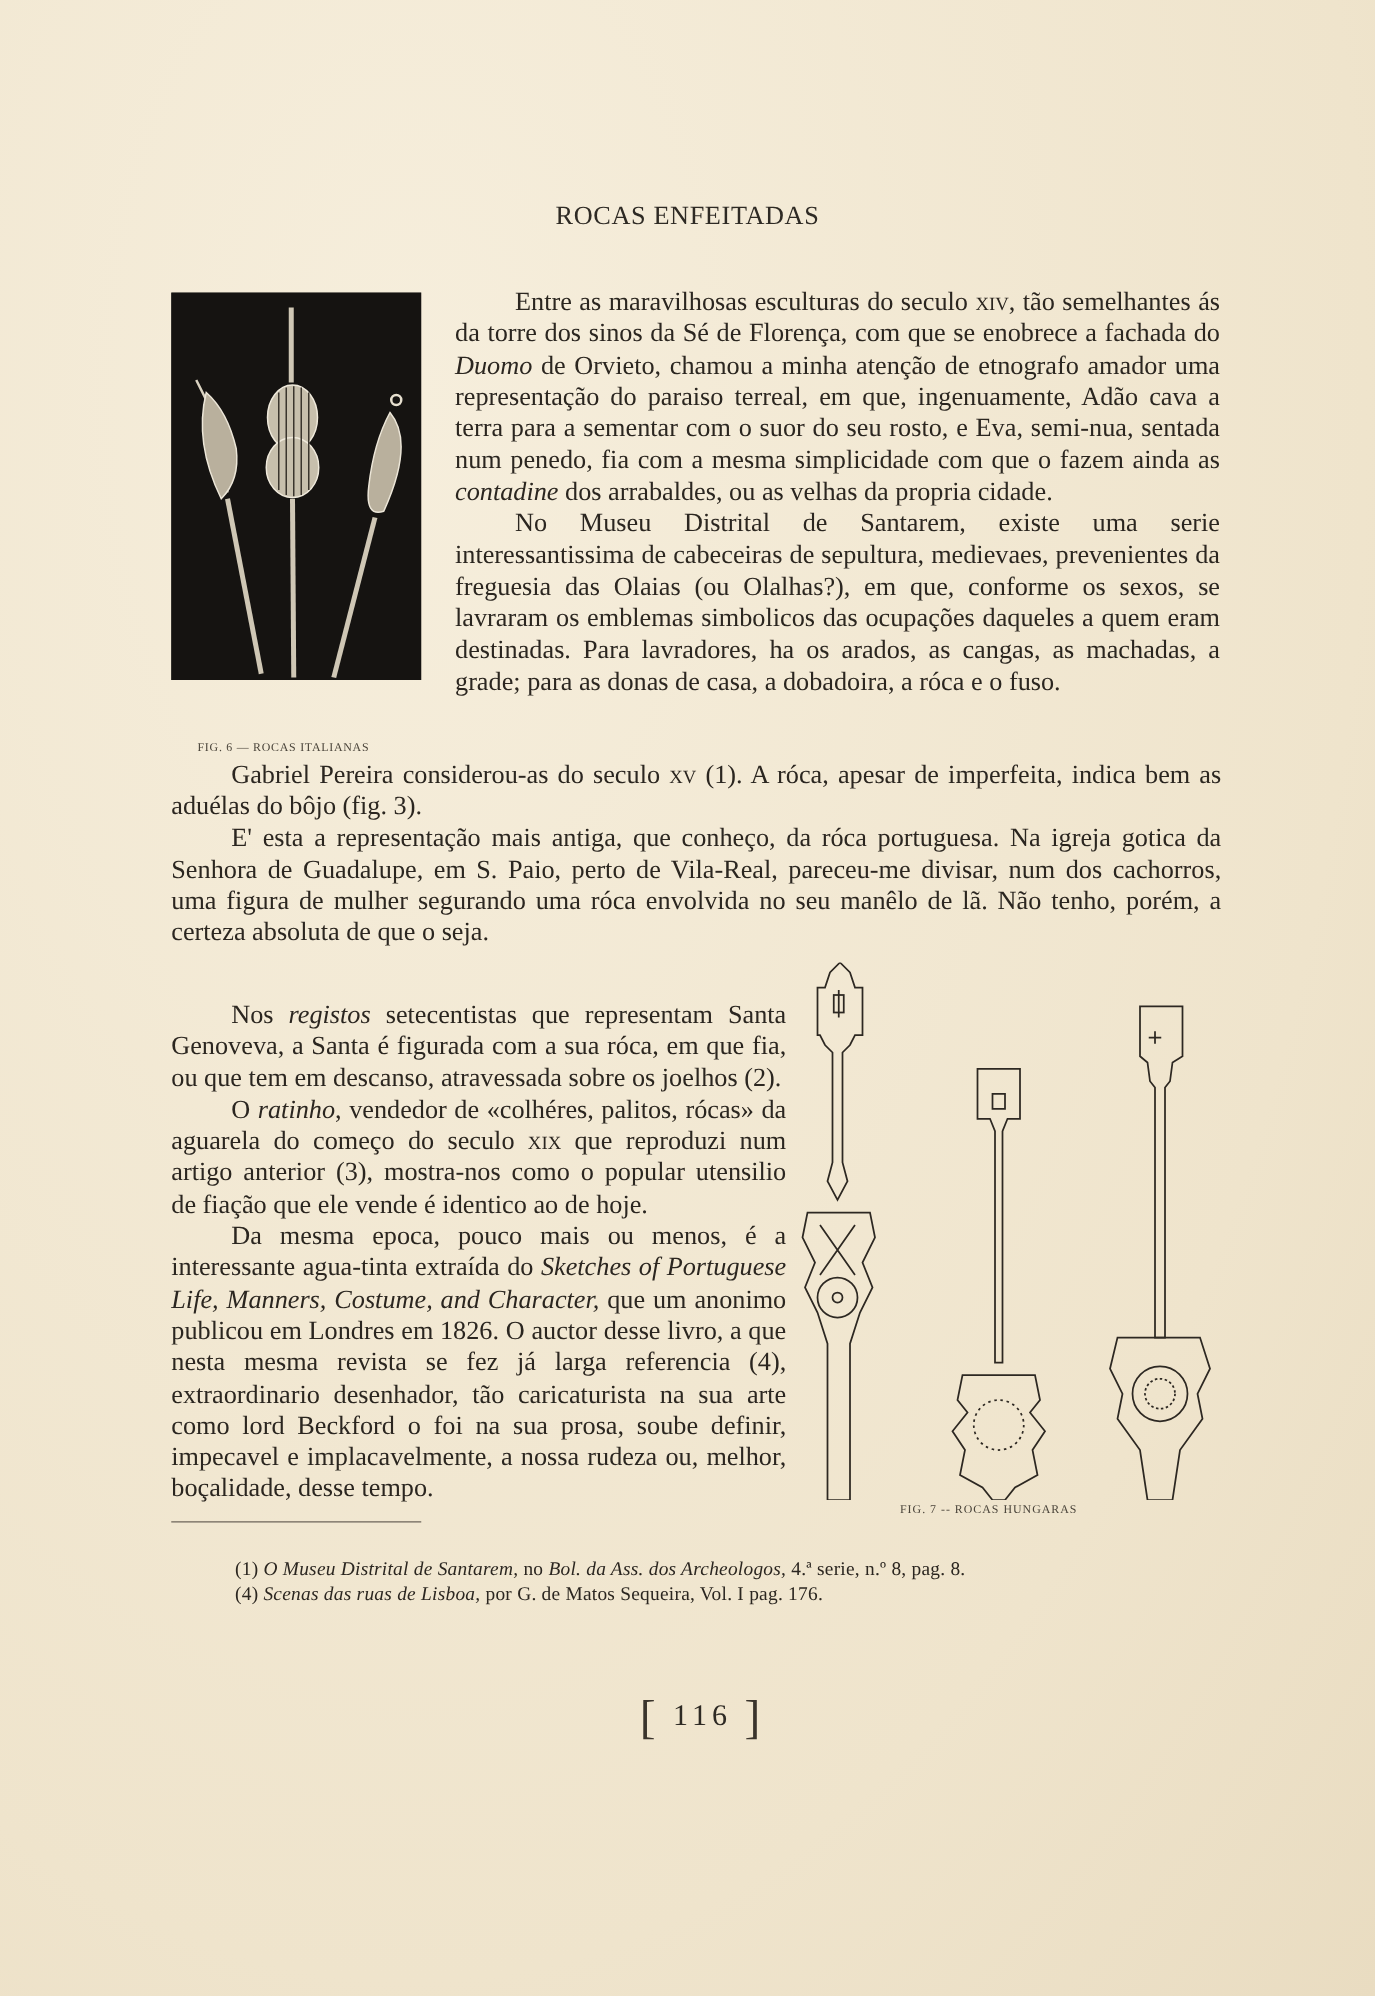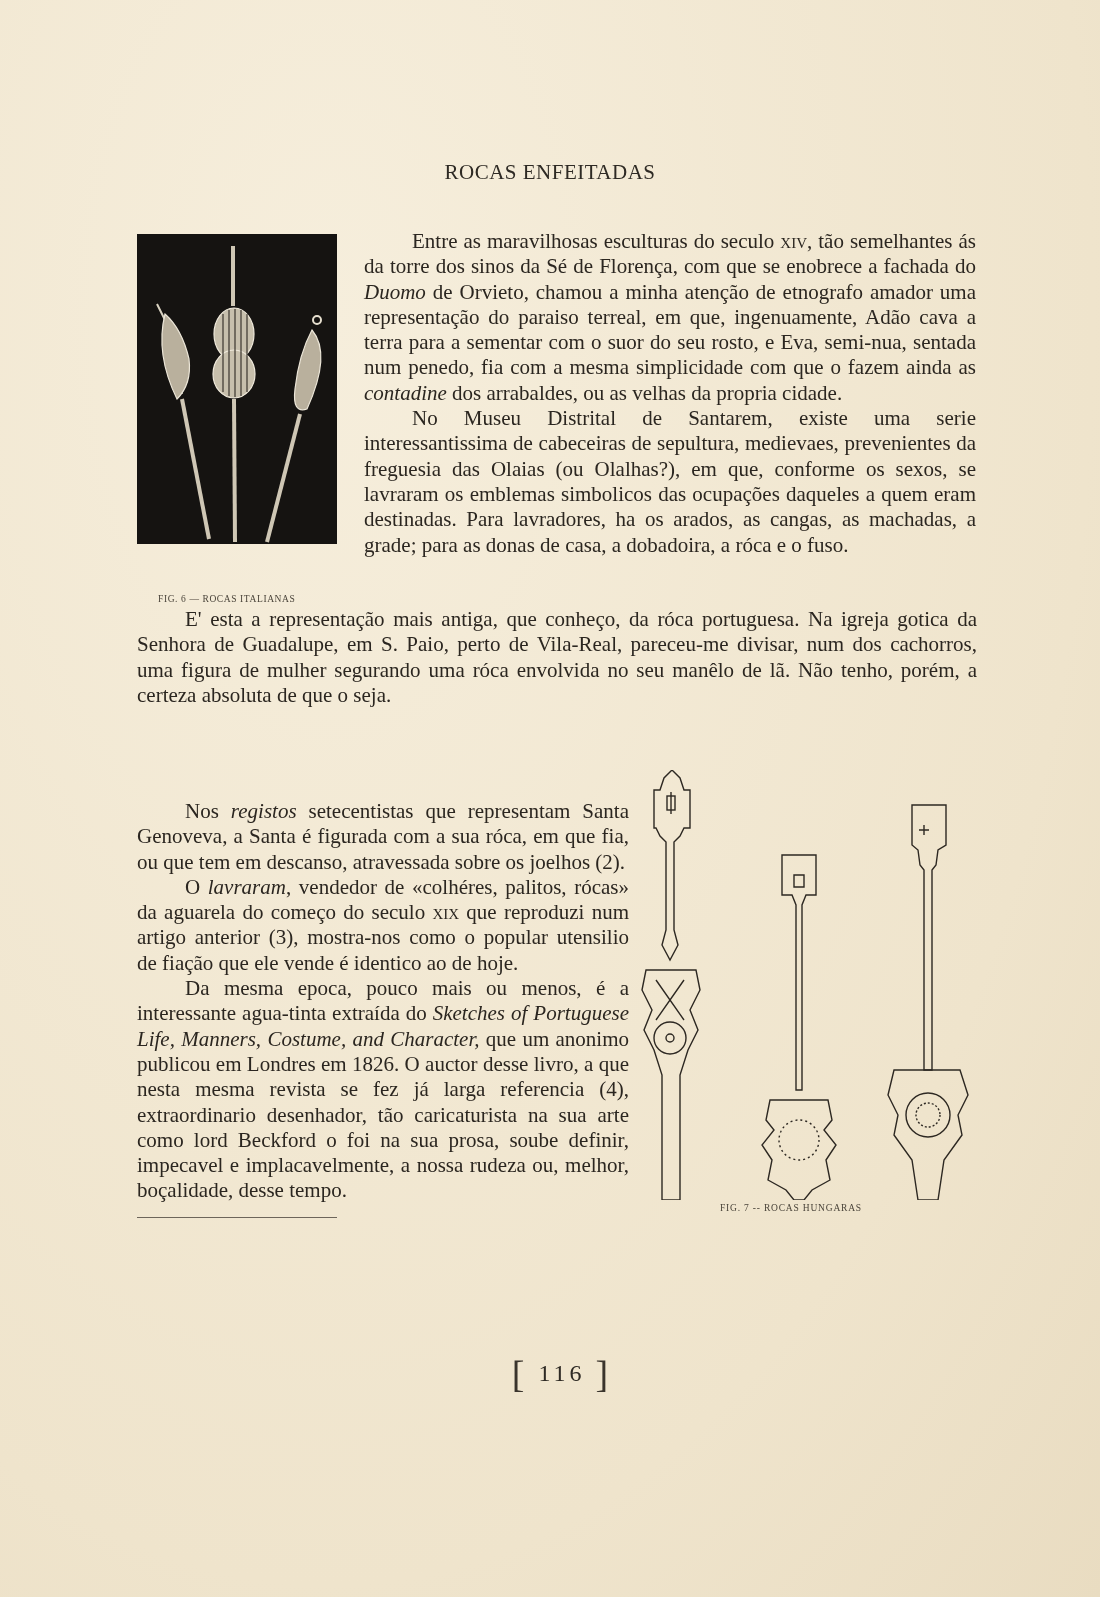--- a/index.html
+++ b/index.html
@@ -81,26 +81,27 @@
   </svg>
 </div>
 <div class="fig6-caption">FIG. 6 — ROCAS ITALIANAS</div>
 
 <div class="body-text block1">
   <p class="indent"><span>Entre as maravilhosas esculturas do seculo </span><span class="sc">xiv</span><span>, tão semelhantes ás da torre dos sinos da Sé de Florença, com que se enobrece a fachada do </span><i>Duomo</i><span> de Orvieto, chamou a minha atenção de etnografo amador uma representação do paraiso terreal, em que, ingenuamente, Adão cava a terra para a sementar com o suor do seu rosto, e Eva, semi-nua, sentada num penedo, fia com a mesma simplicidade com que o fazem ainda as </span><i>contadine</i><span> dos arrabaldes, ou as velhas da propria cidade.</span></p>
   <p class="indent">No Museu Distrital de Santarem, existe uma serie interessantissima de cabeceiras de sepultura, medievaes, prevenientes da freguesia das Olaias (ou Olalhas?), em que, conforme os sexos, se lavraram os emblemas simbolicos das ocupações daqueles a quem eram destinadas. Para lavradores, ha os arados, as cangas, as machadas, a grade; para as donas de casa, a dobadoira, a róca e o fuso.</p>
 </div>
 
 <div class="body-text block2">
+  <p class="indent"><span>Gabriel Pereira considerou-as do seculo </span><span class="sc">xv</span><span> (1). A róca, apesar de imperfeita, indica bem as aduélas do bôjo (fig. 3).</span></p>
   <p class="indent">E' esta a representação mais antiga, que conheço, da róca portuguesa. Na igreja gotica da Senhora de Guadalupe, em S. Paio, perto de Vila-Real, pareceu-me divisar, num dos cachorros, uma figura de mulher segurando uma róca envolvida no seu manêlo de lã. Não tenho, porém, a certeza absoluta de que o seja.</p>
 </div>
 
 <div class="body-text block3">
   <p class="indent"><span>Nos </span><i>registos</i><span> setecentistas que representam Santa Genoveva, a Santa é figurada com a sua róca, em que fia, ou que tem em descanso, atravessada sobre os joelhos (2).</span></p>
-  <p class="indent"><span>O </span><i>lavraram</i><span>, vendedor de «colhéres, palitos, rócas» da aguarela do começo do seculo </span><span class="sc">xix</span><span> que reproduzi num artigo anterior (3), mostra-nos como o popular utensilio de fiação que ele vende é identico ao de hoje.</span></p>
+  <p class="indent"><span>O </span><i>ratinho</i><span>, vendedor de «colhéres, palitos, rócas» da aguarela do começo do seculo </span><span class="sc">xix</span><span> que reproduzi num artigo anterior (3), mostra-nos como o popular utensilio de fiação que ele vende é identico ao de hoje.</span></p>
   <p class="indent"><span>Da mesma epoca, pouco mais ou menos, é a interessante agua-tinta extraída do </span><i>Sketches of Portuguese Life, Manners, Costume, and Character,</i><span> que um anonimo publicou em Londres em 1826. O auctor desse livro, a que nesta mesma revista se fez já larga referencia (4), extraordinario desenhador, tão caricaturista na sua arte como lord Beckford o foi na sua prosa, soube definir, impecavel e implacavelmente, a nossa rudeza ou, melhor, boçalidade, desse tempo.</span></p>
 </div>
 
 <div class="fig7">
   <svg width="340" height="430" viewBox="0 0 340 430" fill="none" stroke="#2d2822" stroke-width="1.4">
 
     <path d="M14 20 L20 20 L24 8 L32 0 L40 8 L44 20 L50 20 L50 58 L44 58 L40 66 L34 72 L34 160 L38 175 L30 190 L22 175 L26 160 L26 72 L20 66 L16 58 L14 58 Z"></path>
     <path d="M24 200 L56 200 L60 220 L50 240 L58 260 L48 280 L40 305 L40 430 L22 430 L22 305 L14 280 L4 260 L12 240 L2 220 L6 200 Z"></path>
     <circle cx="30" cy="268" r="16"></circle>
       <circle cx="30" cy="268" r="4"></circle>
@@ -118,19 +119,21 @@
     <path d="M254 300 L320 300 L328 325 L318 345 L322 365 L304 390 L298 430 L278 430 L272 390 L254 365 L258 345 L248 325 Z"></path>
     <circle cx="288" cy="345" r="22"></circle>
       <circle cx="288" cy="345" r="12" stroke-dasharray="2 2"></circle>
   </svg>
 </div>
 <div class="fig7-caption">FIG. 7 -- ROCAS HUNGARAS</div>
 
 <div class="rule"></div>
 
 <div class="footnotes">
+  <p><span>(1) </span><i>O Museu Distrital de Santarem,</i><span> no </span><i>Bol. da Ass. dos Archeologos,</i><span> 4.ª serie, n.º 8, pag. 8.</span></p>
+  <p><span>(4) </span><i>Scenas das ruas de Lisboa,</i><span> por G. de Matos Sequeira, Vol. I pag. 176.</span></p>
 </div>
 
 <div class="page-number">
   <span class="br">[</span>
   <span>116</span>
   <span class="br">]</span>
 </div>
 
 </body></html>

